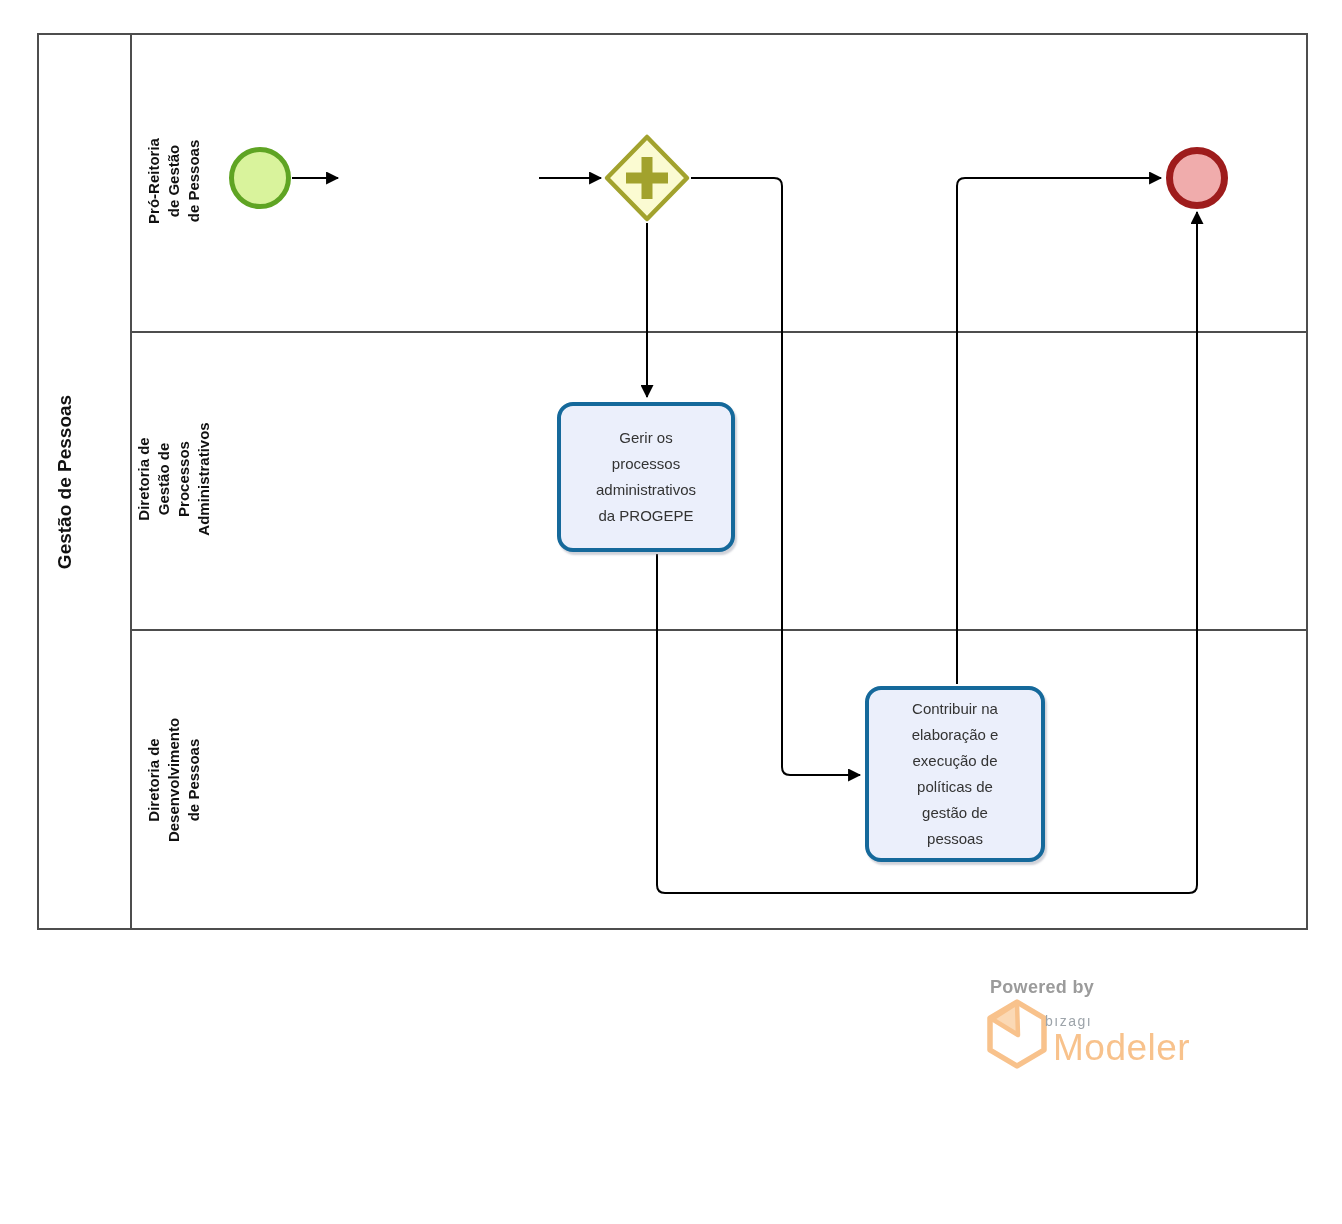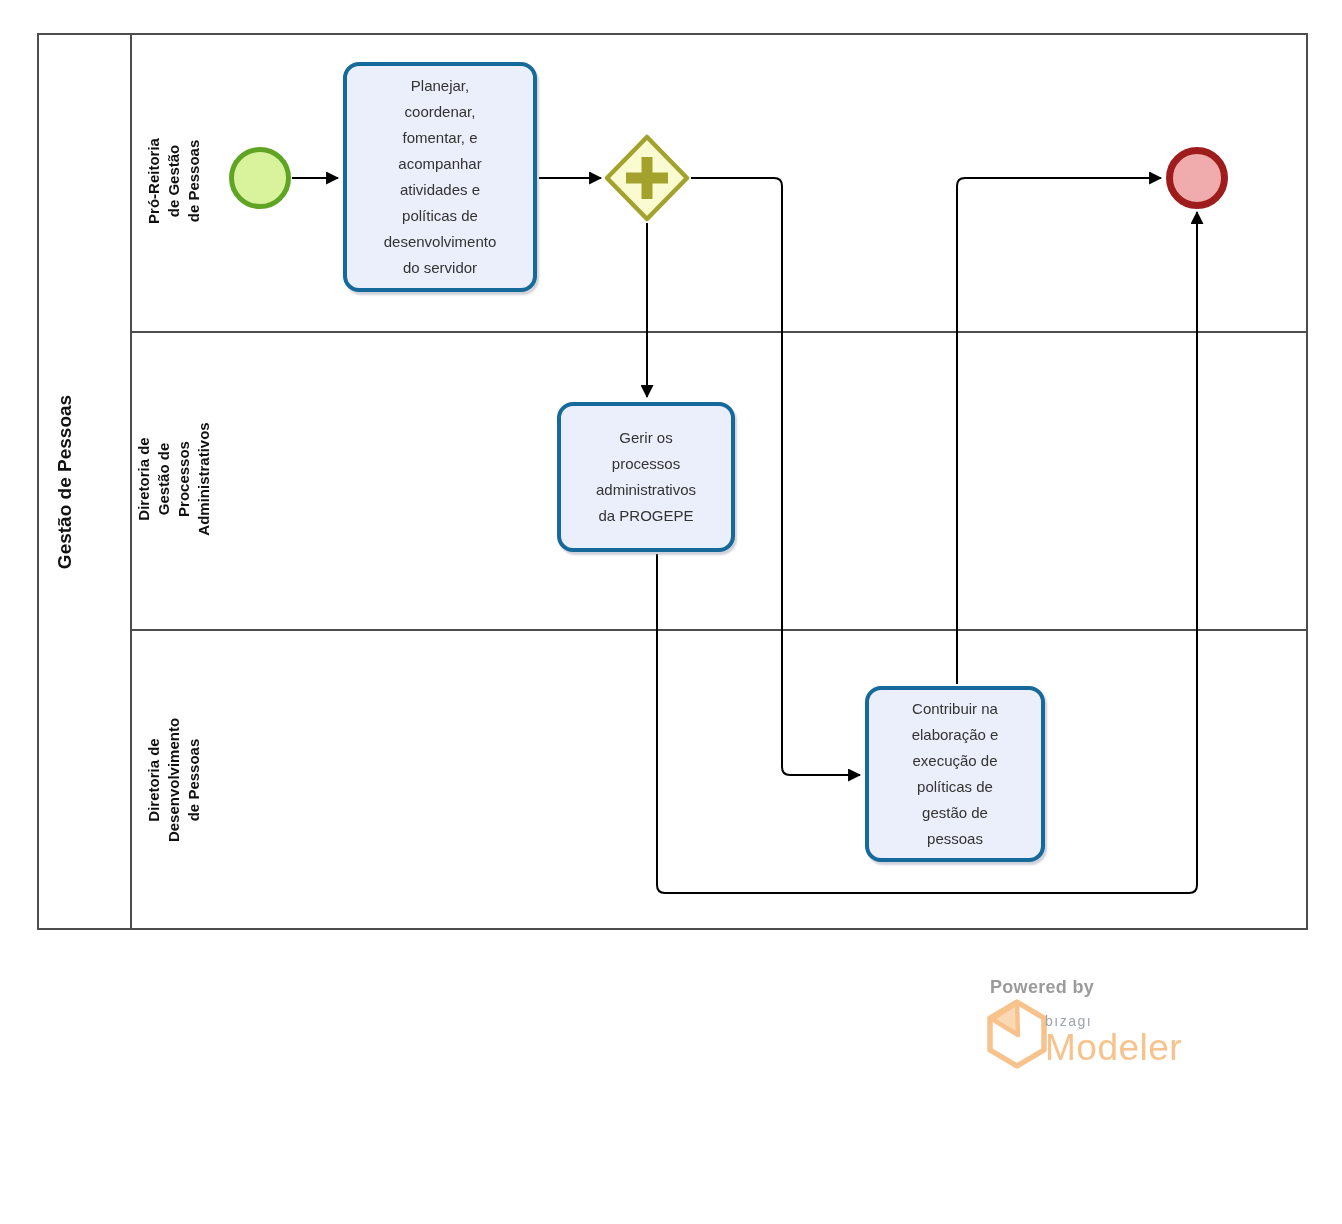--- a/index.html
+++ b/index.html
@@ -71,21 +71,21 @@
   #branding { position:absolute; left:985px; top:975px; width:260px; height:105px; }
   #powered-by {
     position:absolute; left:5px; top:2px; font-size:18px; font-weight:bold;
     color:var(--powered-gray); letter-spacing:0.3px;
   }
   #brand-name {
     position:absolute; left:60px; top:38px; font-size:14px; font-weight:500;
     color:var(--brand-gray); letter-spacing:1.5px;
   }
   #product-name {
-    position:absolute; left:60px; top:52px; font-size:37px; font-weight:500;
+    position:absolute; left:68px; top:52px; font-size:37px; font-weight:500;
     color:var(--brand-orange); letter-spacing:0.5px;
   }
   #brand-hexagon { position:absolute; left:0; top:22px; }
 </style>
 </head>
 <body>
 
 <div id="canvas">
 
   <div id="pool">
@@ -126,23 +126,20 @@
 
     <g>
       <polygon points="647,137 687,178 647,219 607,178" style="fill:var(--gateway-fill); stroke:var(--gateway-border);" stroke-width="4.5" stroke-linejoin="round"></polygon>
       <path d="M647 157 V199 M626 178 H668" style="stroke:var(--gateway-border);" stroke-width="11" fill="none"></path>
     </g>
   </svg>
 
   <div id="start-event" class="event"></div>
   <div id="end-event" class="event"></div>
 
-  <div id="task-planejar" class="task">
-    <div class="task-text">Planejar, coordenar, fomentar, e acompanhar atividades e políticas de desenvolvimento do servidor</div>
-  </div>
   <div id="task-gerir" class="task">
     <div class="task-text">Gerir os processos administrativos da PROGEPE</div>
   </div>
   <div id="task-contribuir" class="task">
     <div class="task-text">Contribuir na elaboração e execução de políticas de gestão de pessoas</div>
   </div>
 
   <div id="branding">
     <span id="powered-by">Powered by</span>
     <svg id="brand-hexagon" width="64" height="74" viewBox="0 0 64 74" xmlns="http://www.w3.org/2000/svg">

